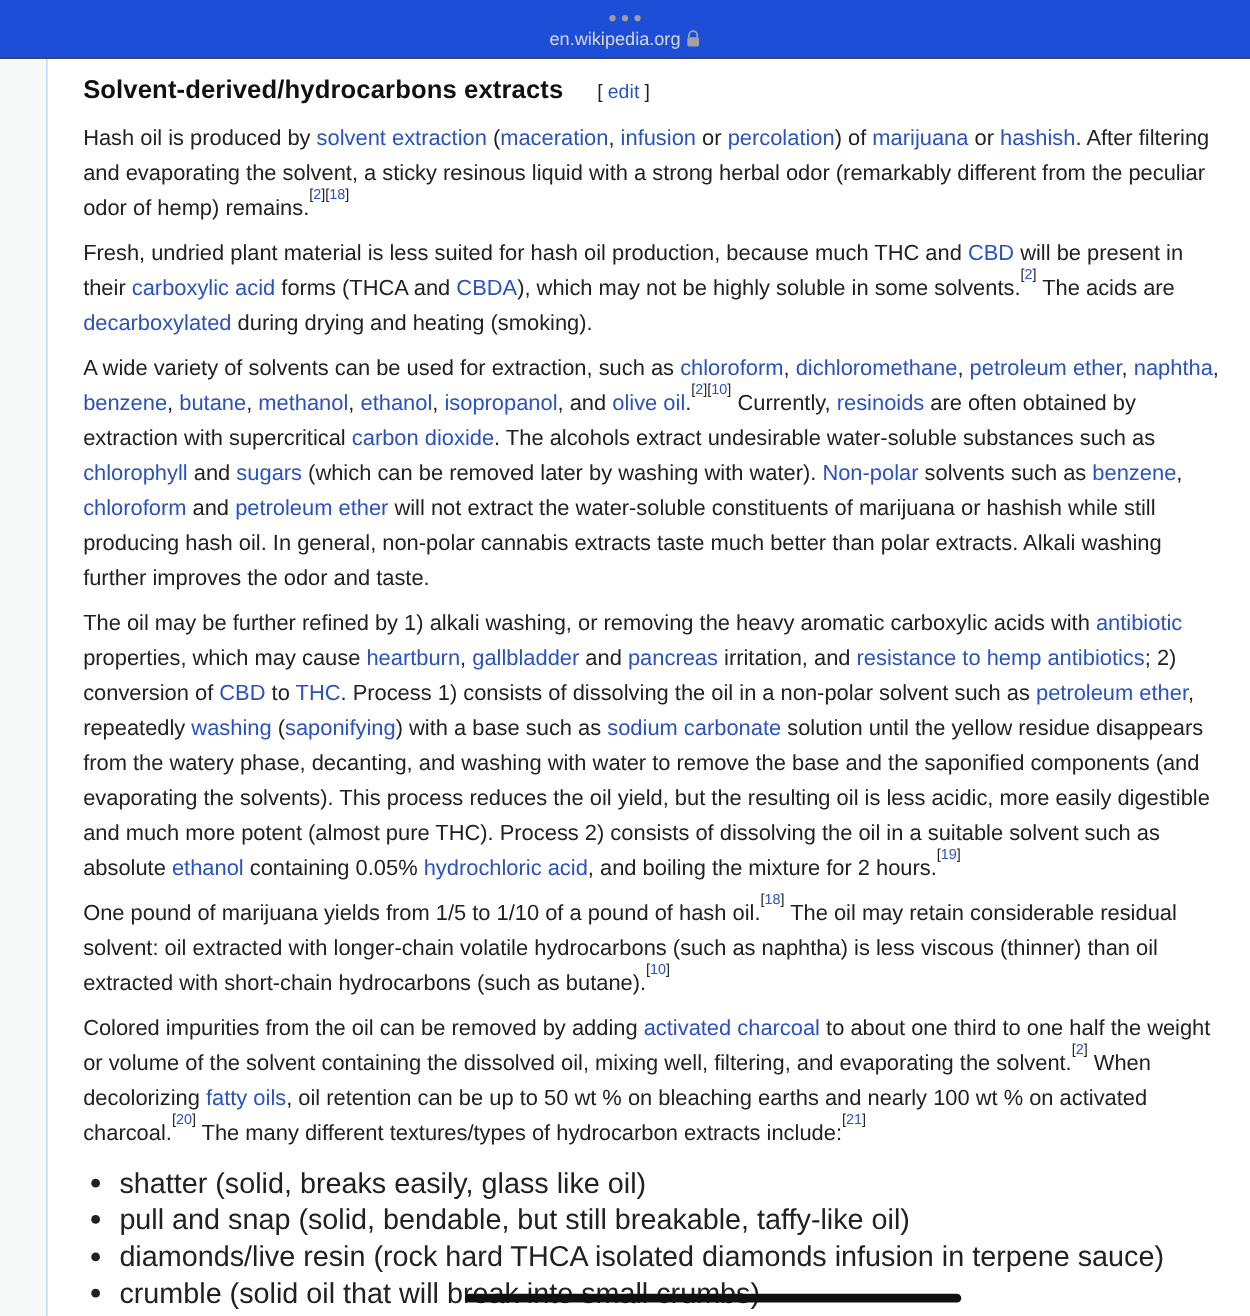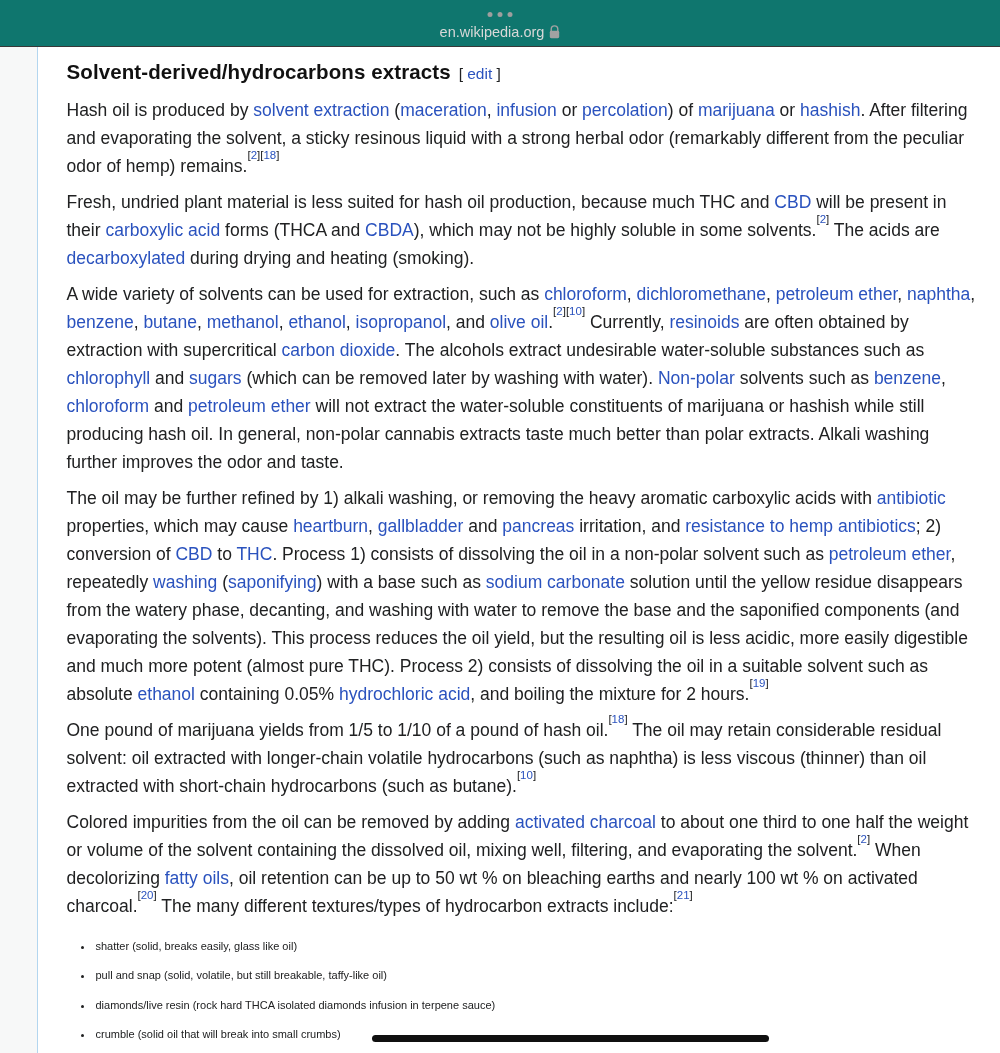--- a/index.html
+++ b/index.html
@@ -8,21 +8,21 @@
     position: relative;
     overflow: hidden;
     background: #ffffff;
     font-family: "Liberation Sans", "DejaVu Sans", sans-serif;
     -webkit-font-smoothing: antialiased;
   }
 
   
   .topbar {
     position: absolute; top: 0; left: 0; right: 0; height: 46px;
-    background: #0f766e;
+    background: #1d4ed8;
     border-bottom: 1px solid #383838;
     z-index: 20;
   }
   .pages-dots {
     position: absolute; top: 12px; left: 50%; transform: translateX(-50%);
     display: flex; gap: 5px;
   }
   .pages-dots .dot { width: 5px; height: 5px; border-radius: 50%; background: #9e9e9e; }
   .urlrow {
     position: absolute; top: 23px; left: 0; width: 100%;
@@ -44,21 +44,21 @@
     padding: 5px 24px 0 28px;
     box-sizing: border-box;
     overflow: hidden;
   }
 
   
   h3.section-heading {
     font-size: 20.5px; font-weight: bold; color: #111;
     margin: 9px 0 12px 0; letter-spacing: 0.1px;
   }
-  .editsection { font-size: 15.5px; font-weight: normal; margin-left: 8px; white-space: nowrap; }
+  .editsection { font-size: 15.5px; font-weight: normal; margin-left: 27px; white-space: nowrap; }
   .editsection .eb { color: #202122; }
   .editsection a { margin: 0 4px; }
 
   p.para {
     font-size: 17.5px; line-height: 28px; color: #202122;
     margin: 0 0 8px 0;
   }
   a.wlink { color: #2a52be; text-decoration: none; cursor: pointer; }
 
   sup.ref {
@@ -67,21 +67,21 @@
     white-space: nowrap;
   }
   sup.ref .rb { color: #202122; }
   sup.ref a.rn { color: #2a52be; text-decoration: none; }
 
   ul.extract-types {
     margin: 12px 0 0 0; padding: 0 0 0 27px;
     list-style: disc;
   }
   ul.extract-types li {
-    font-size: 11px; line-height: 29.4px; color: #202122;
+    font-size: 23px; line-height: 29.4px; color: #202122;
     padding-left: 2px;
   }
 
   
   .home-indicator {
     position: absolute; left: 372px; top: 1035px;
     width: 397px; height: 7px; border-radius: 4px;
     background: #101010; z-index: 30;
   }
 </style>
@@ -115,20 +115,20 @@
       <p class="para">Hash oil is produced by <a class="wlink" href="#">solvent extraction</a> (<a class="wlink" href="#">maceration</a>, <a class="wlink" href="#">infusion</a> or <a class="wlink" href="#">percolation</a>) of <a class="wlink" href="#">marijuana</a> or <a class="wlink" href="#">hashish</a>. After filtering and evaporating the solvent, a sticky resinous liquid with a strong herbal odor (remarkably different from the peculiar odor of hemp) remains.<sup class="ref"><span class="rb">[</span><a class="rn" href="#">2</a><span class="rb">]</span></sup><sup class="ref"><span class="rb">[</span><a class="rn" href="#">18</a><span class="rb">]</span></sup></p>
       <p class="para">Fresh, undried plant material is less suited for hash oil production, because much THC and <a class="wlink" href="#">CBD</a> will be present in their <a class="wlink" href="#">carboxylic acid</a> forms (THCA and <a class="wlink" href="#">CBDA</a>), which may not be highly soluble in some solvents.<sup class="ref"><span class="rb">[</span><a class="rn" href="#">2</a><span class="rb">]</span></sup> The acids are <a class="wlink" href="#">decarboxylated</a> during drying and heating (smoking).</p>
       <p class="para">A wide variety of solvents can be used for extraction, such as <a class="wlink" href="#">chloroform</a>, <a class="wlink" href="#">dichloromethane</a>, <a class="wlink" href="#">petroleum ether</a>, <a class="wlink" href="#">naphtha</a>, <a class="wlink" href="#">benzene</a>, <a class="wlink" href="#">butane</a>, <a class="wlink" href="#">methanol</a>, <a class="wlink" href="#">ethanol</a>, <a class="wlink" href="#">isopropanol</a>, and <a class="wlink" href="#">olive oil</a>.<sup class="ref"><span class="rb">[</span><a class="rn" href="#">2</a><span class="rb">]</span></sup><sup class="ref"><span class="rb">[</span><a class="rn" href="#">10</a><span class="rb">]</span></sup> Currently, <a class="wlink" href="#">resinoids</a> are often obtained by extraction with supercritical <a class="wlink" href="#">carbon dioxide</a>. The alcohols extract undesirable water-soluble substances such as <a class="wlink" href="#">chlorophyll</a> and <a class="wlink" href="#">sugars</a> (which can be removed later by washing with water). <a class="wlink" href="#">Non-polar</a> solvents such as <a class="wlink" href="#">benzene</a>, <a class="wlink" href="#">chloroform</a> and <a class="wlink" href="#">petroleum ether</a> will not extract the water-soluble constituents of marijuana or hashish while still producing hash oil. In general, non-polar cannabis extracts taste much better than polar extracts. Alkali washing further improves the odor and taste.</p>
       <p class="para">The oil may be further refined by 1) alkali washing, or removing the heavy aromatic carboxylic acids with <a class="wlink" href="#">antibiotic</a> properties, which may cause <a class="wlink" href="#">heartburn</a>, <a class="wlink" href="#">gallbladder</a> and <a class="wlink" href="#">pancreas</a> irritation, and <a class="wlink" href="#">resistance to hemp antibiotics</a>; 2) conversion of <a class="wlink" href="#">CBD</a> to <a class="wlink" href="#">THC</a>. Process 1) consists of dissolving the oil in a non-polar solvent such as <a class="wlink" href="#">petroleum ether</a>, repeatedly <a class="wlink" href="#">washing</a> (<a class="wlink" href="#">saponifying</a>) with a base such as <a class="wlink" href="#">sodium carbonate</a> solution until the yellow residue disappears from the watery phase, decanting, and washing with water to remove the base and the saponified components (and evaporating the solvents). This process reduces the oil yield, but the resulting oil is less acidic, more easily digestible and much more potent (almost pure THC). Process 2) consists of dissolving the oil in a suitable solvent such as absolute <a class="wlink" href="#">ethanol</a> containing 0.05% <a class="wlink" href="#">hydrochloric acid</a>, and boiling the mixture for 2 hours.<sup class="ref"><span class="rb">[</span><a class="rn" href="#">19</a><span class="rb">]</span></sup></p>
       <p class="para">One pound of marijuana yields from 1/5 to 1/10 of a pound of hash oil.<sup class="ref"><span class="rb">[</span><a class="rn" href="#">18</a><span class="rb">]</span></sup> The oil may retain considerable residual solvent: oil extracted with longer-chain volatile hydrocarbons (such as naphtha) is less viscous (thinner) than oil extracted with short-chain hydrocarbons (such as butane).<sup class="ref"><span class="rb">[</span><a class="rn" href="#">10</a><span class="rb">]</span></sup></p>
       <p class="para">Colored impurities from the oil can be removed by adding <a class="wlink" href="#">activated charcoal</a> to about one third to one half the weight or volume of the solvent containing the dissolved oil, mixing well, filtering, and evaporating the solvent.<sup class="ref"><span class="rb">[</span><a class="rn" href="#">2</a><span class="rb">]</span></sup> When decolorizing <a class="wlink" href="#">fatty oils</a>, oil retention can be up to 50 wt % on bleaching earths and nearly 100 wt % on activated charcoal.<sup class="ref"><span class="rb">[</span><a class="rn" href="#">20</a><span class="rb">]</span></sup> The many different textures/types of hydrocarbon extracts include:<sup class="ref"><span class="rb">[</span><a class="rn" href="#">21</a><span class="rb">]</span></sup></p>
     </div>
 
   <ul class="extract-types" id="bullets">
       <li>shatter (solid, breaks easily, glass like oil)</li>
-      <li>pull and snap (solid, volatile, but still breakable, taffy-like oil)</li>
+      <li>pull and snap (solid, bendable, but still breakable, taffy-like oil)</li>
       <li>diamonds/live resin (rock hard THCA isolated diamonds infusion in terpene sauce)</li>
       <li>crumble (solid oil that will break into small crumbs)</li>
       <li>budder/wax (soft, pliable, peanut butter-like consistency)</li>
     </ul>
 </div>
 
 <div class="home-indicator"></div>
 
 </body></html>

